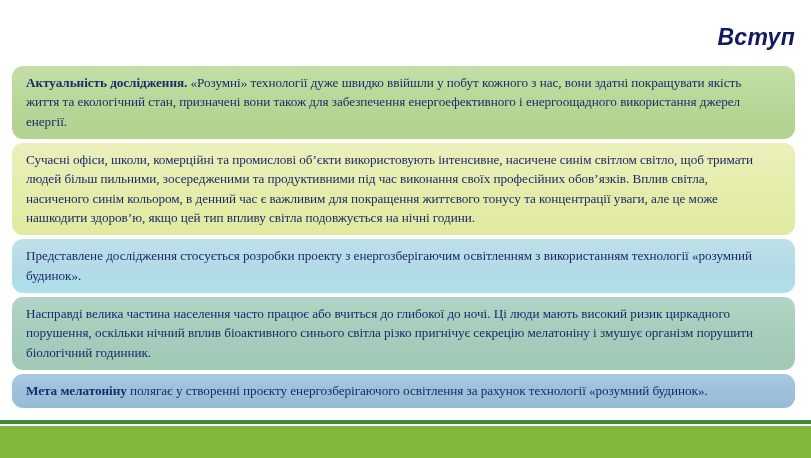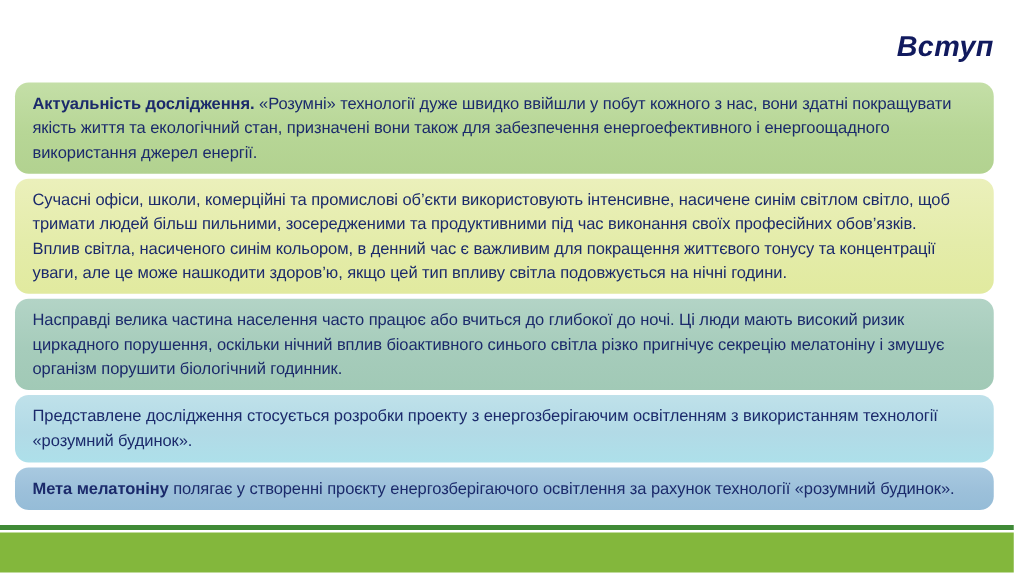--- a/index.html
+++ b/index.html
@@ -50,20 +50,21 @@
   .content-block {
     position: relative;
     box-sizing: border-box;
     border-radius: 11px;
     padding: 7px 28px 8px 14px;
     margin-bottom: 4px;
     font-size: 13.2px;
     line-height: 1.465;
     color: #1b2a6b;
     letter-spacing: -0.05px;
+    font-family: Liberation Serif, serif;
   }
 
   .content-block p {
     margin: 0;
   }
 
   .lead-in {
     font-weight: bold;
   }
 
@@ -127,26 +128,26 @@
   <div id="content-stack">
 
     <div class="content-block block-1">
       <p><span class="lead-in">Актуальність дослідження.</span><span> «Розумні» технології дуже швидко ввійшли у побут кожного з нас, вони здатні покращувати якість життя та екологічний стан, призначені вони також для забезпечення енергоефективного і енергоощадного використання джерел енергії.</span></p>
     </div>
 
     <div class="content-block block-2">
       <p><span class="lead-in"></span><span>Сучасні офіси, школи, комерційні та промислові об’єкти використовують інтенсивне, насичене синім світлом світло, щоб тримати людей більш пильними, зосередженими та продуктивними під час виконання своїх професійних обов’язків. Вплив світла, насиченого синім кольором, в денний час є важливим для покращення життєвого тонусу та концентрації уваги, але це може нашкодити здоров’ю, якщо цей тип впливу світла подовжується на нічні години.</span></p>
     </div>
 
+    <div class="content-block block-4">
+      <p><span class="lead-in"></span><span>Представлене дослідження стосується розробки проекту з енергозберігаючим освітленням з використанням технології «розумний будинок».</span></p>
+    </div>
+
     <div class="content-block block-3">
       <p><span class="lead-in"></span><span>Насправді велика частина населення часто працює або вчиться до глибокої до ночі. Ці люди мають високий ризик циркадного порушення, оскільки нічний вплив біоактивного синього світла різко пригнічує секрецію мелатоніну і змушує організм порушити біологічний годинник.</span></p>
-    </div>
-
-    <div class="content-block block-4">
-      <p><span class="lead-in"></span><span>Представлене дослідження стосується розробки проекту з енергозберігаючим освітленням з використанням технології «розумний будинок».</span></p>
     </div>
 
     <div class="content-block block-5">
       <p><span class="lead-in">Мета мелатоніну</span><span> полягає у створенні проєкту енергозберігаючого освітлення за рахунок технології «розумний будинок».</span></p>
     </div>
 
   </div>
 
   <div id="bottom-bar">
     <div id="bottom-rule"></div>

